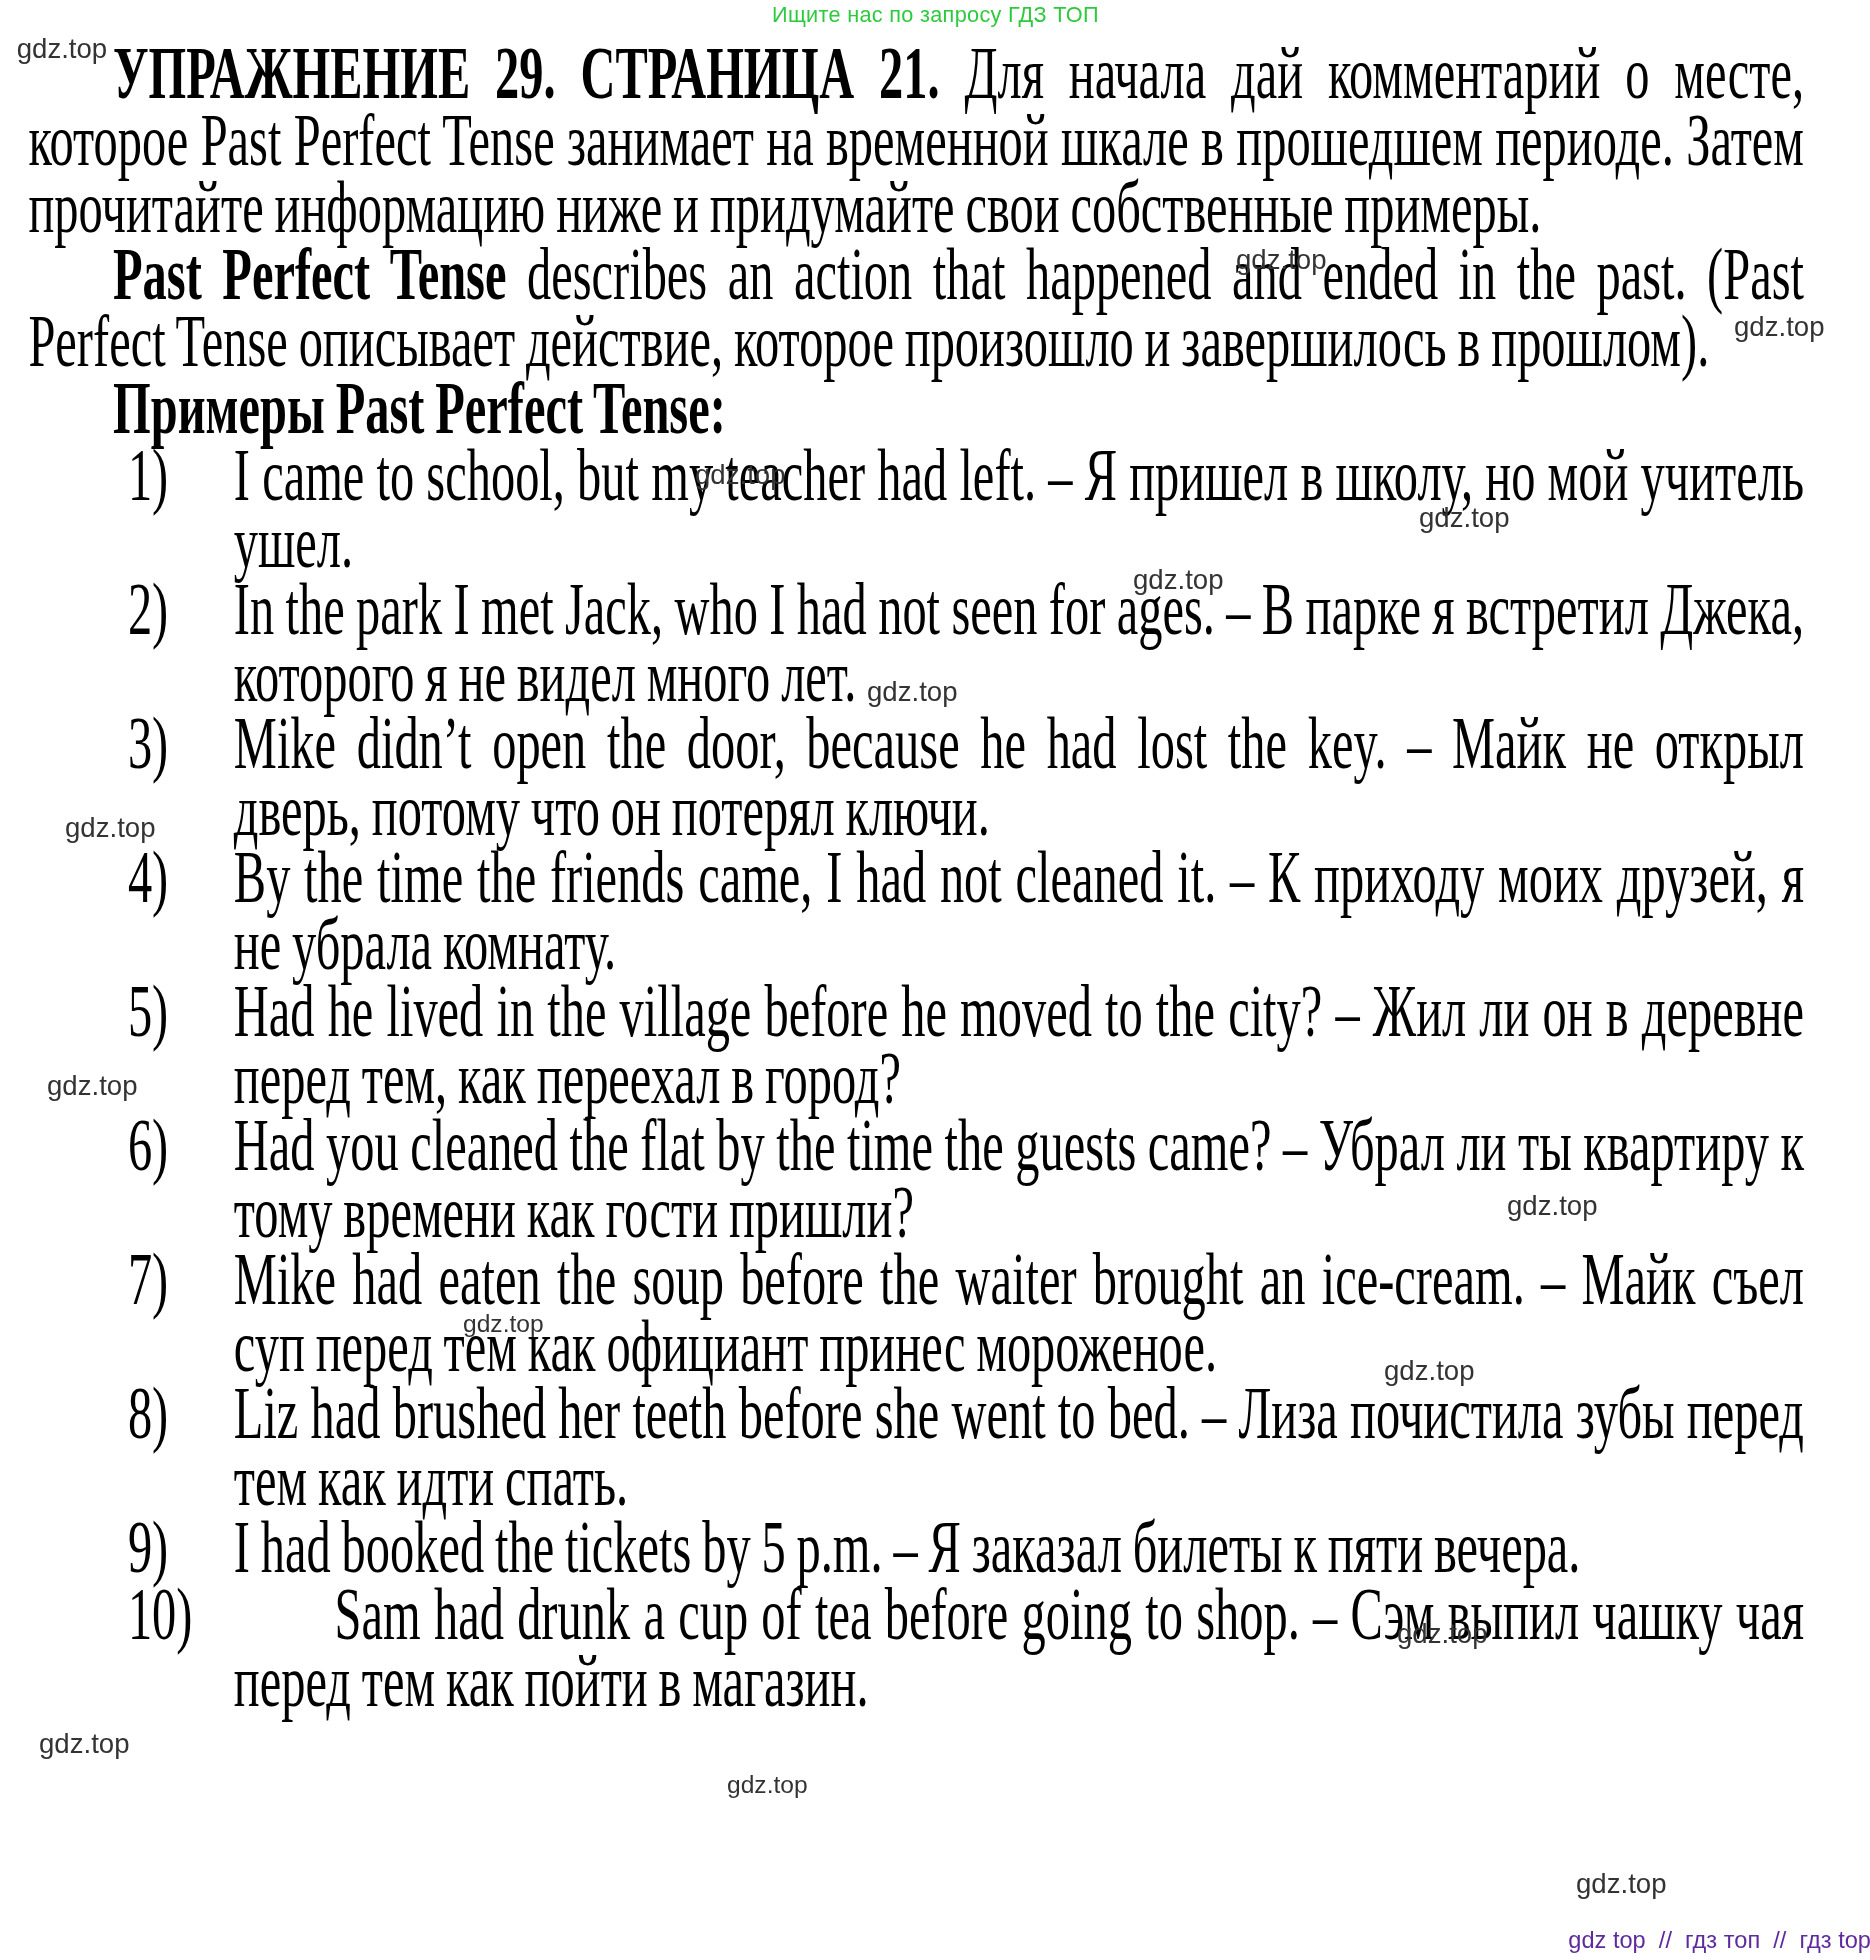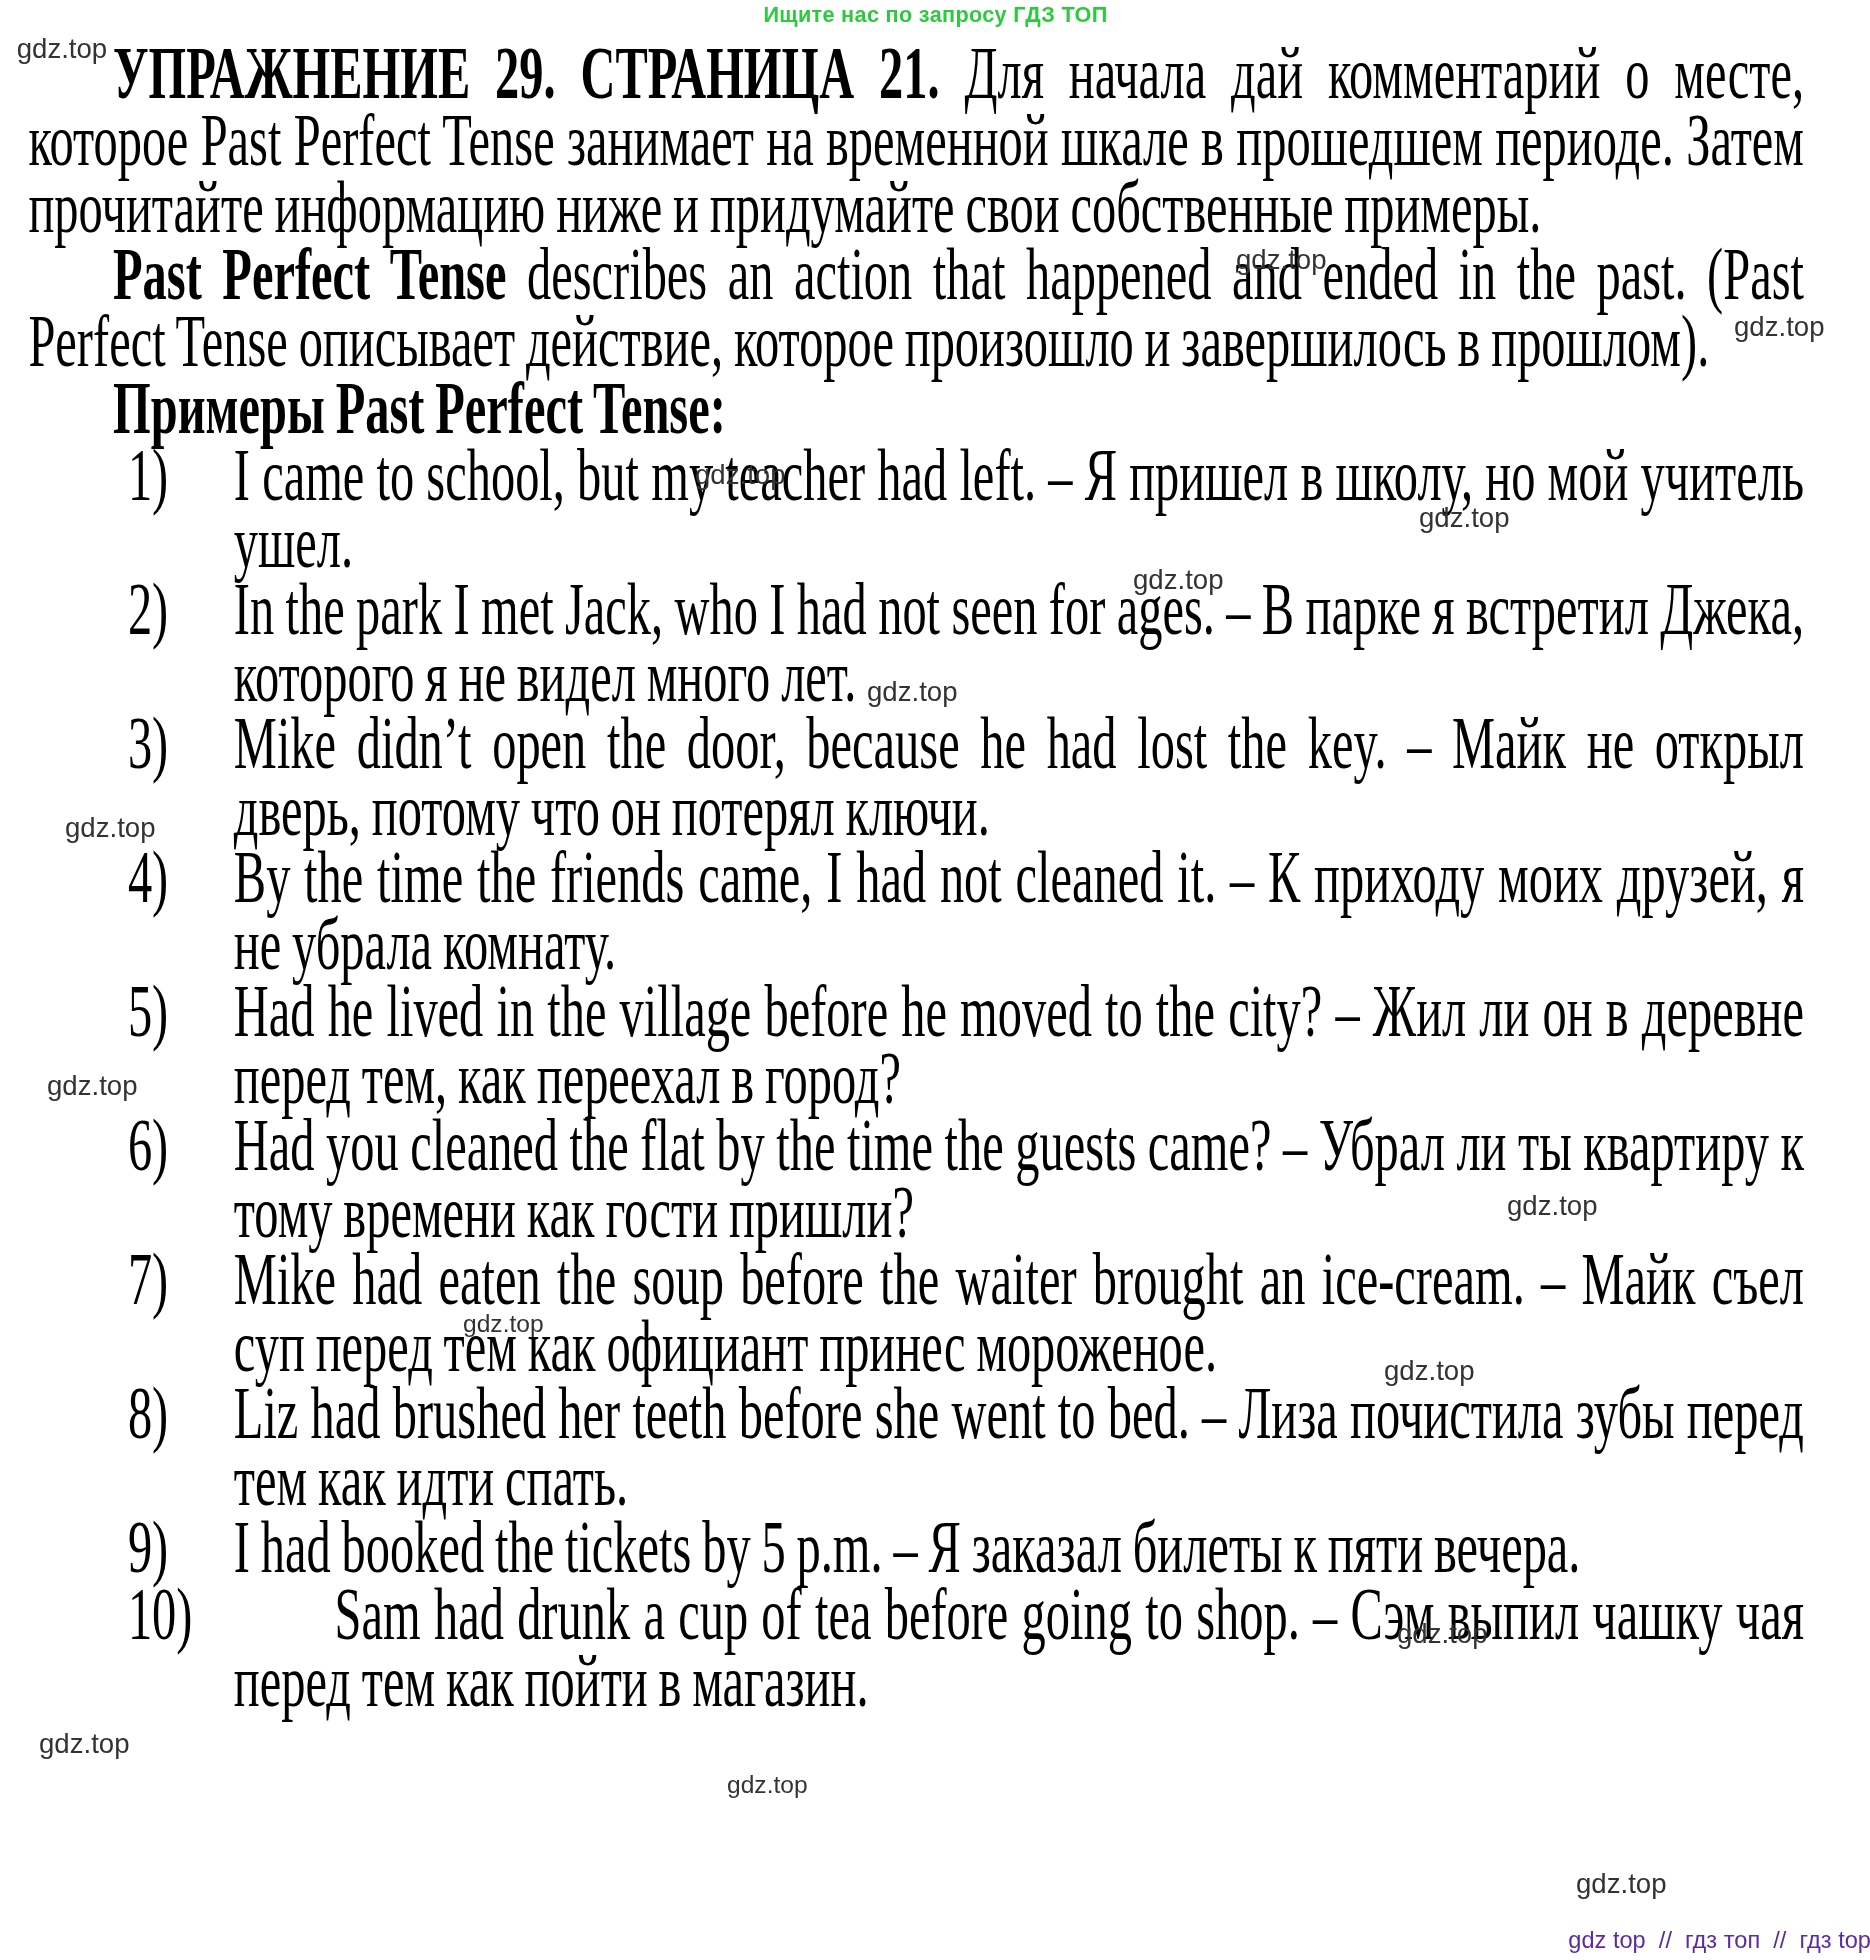--- a/index.html
+++ b/index.html
@@ -17,21 +17,21 @@
 
   
   .banner {
     position: absolute;
     top: 2px;
     left: 0;
     width: 100%;
     text-align: center;
     color: #2eca3e;
     font-size: 21.7px;
-    font-weight: 700;
+    font-weight: 400;
     letter-spacing: 0.3px;
   }
   .wm {
     position: absolute;
     color: #333333;
     font-size: 27.6px;
     line-height: 1;
     white-space: nowrap;
     z-index: 3;
     text-align: center;

